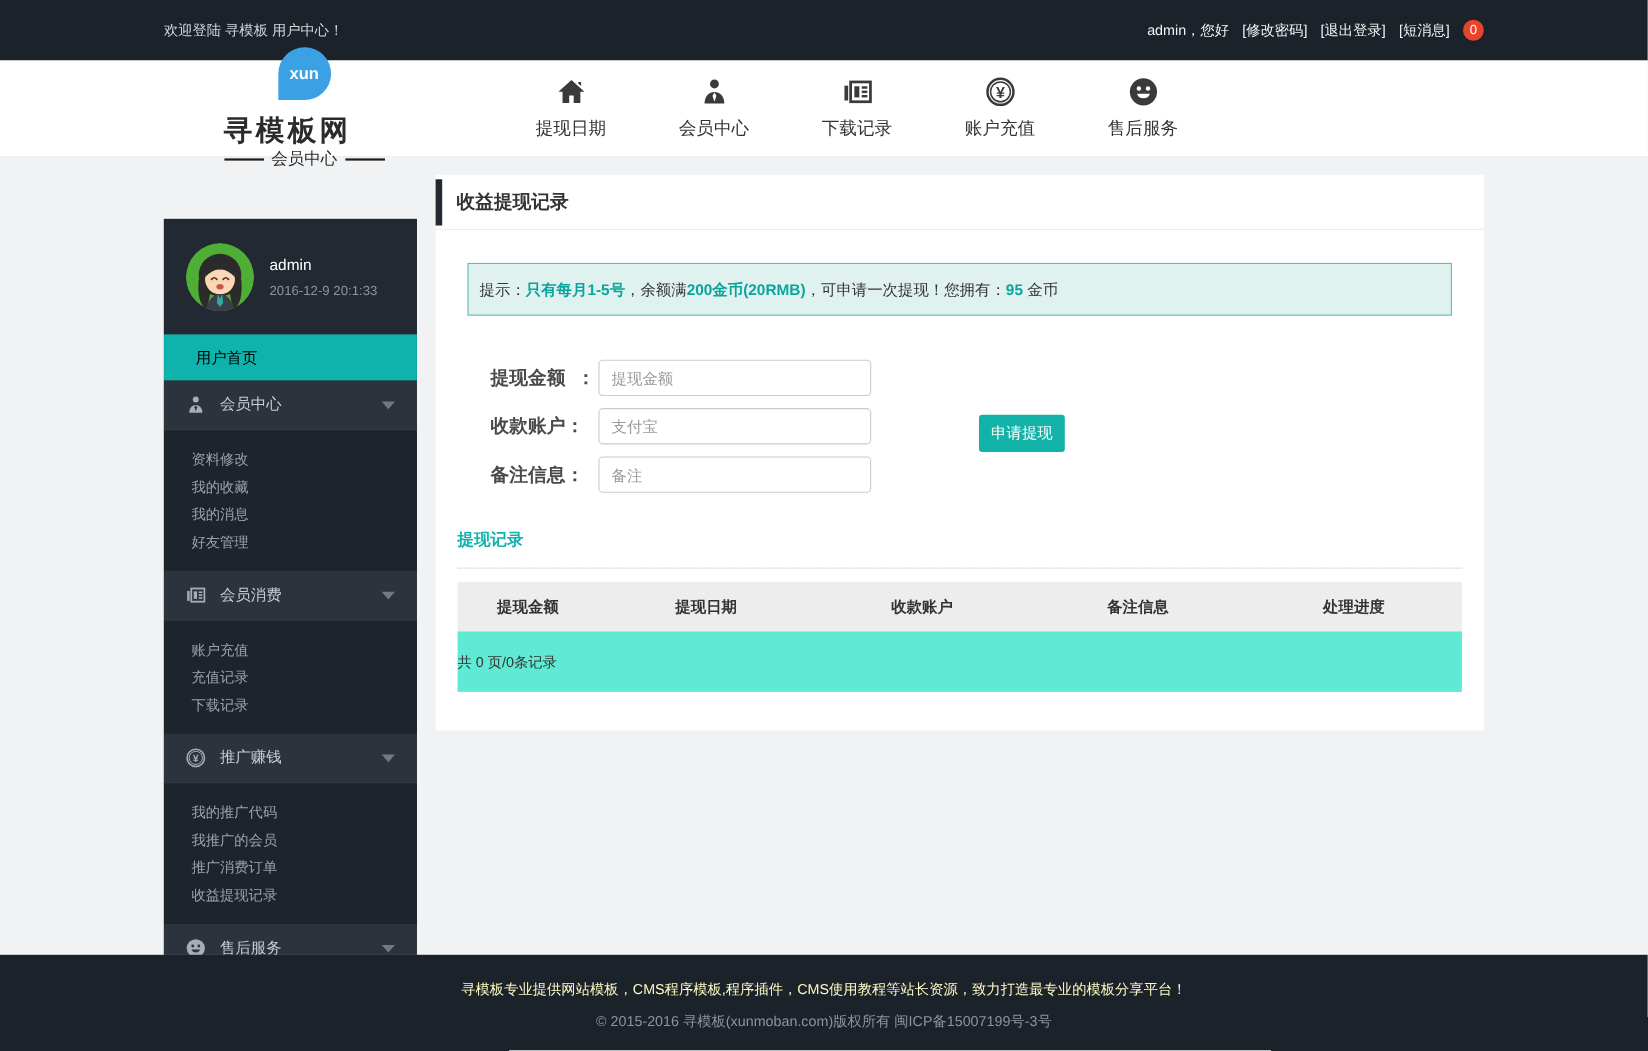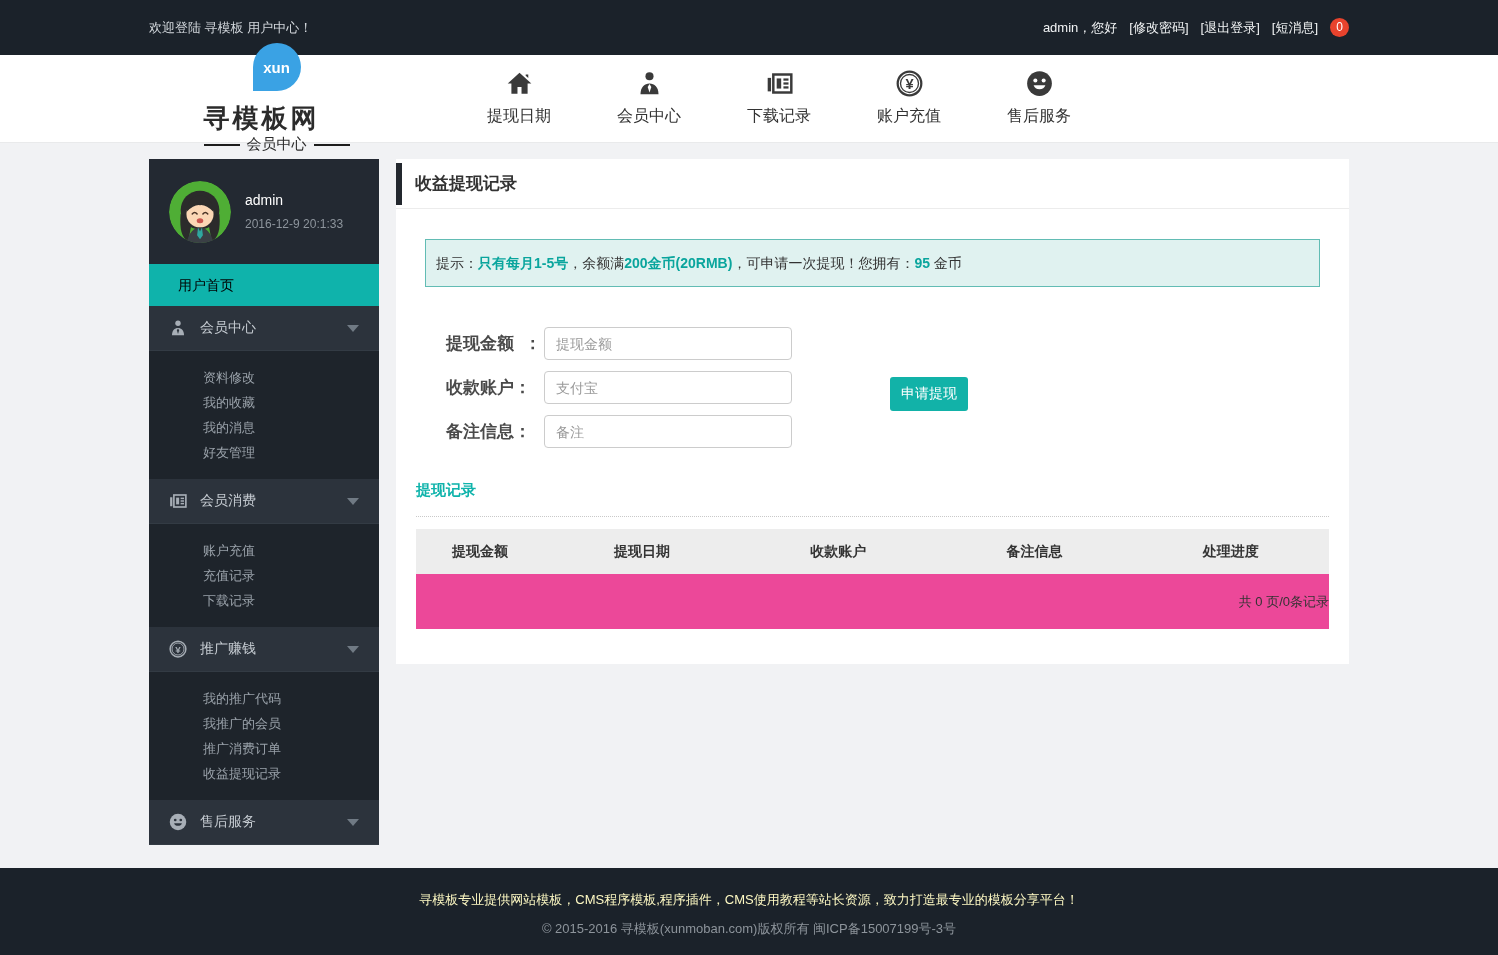--- a/index.html
+++ b/index.html
@@ -32,52 +32,52 @@
   .nav-item { width:90px; text-align:center; color:#333; cursor:pointer; text-decoration:none; display:block; }
   .nav-icon { display:inline-block; height:28px; }
   .nav-icon svg { width:27px; height:27px; color:#3a3a3a; }
   .nav-label { display:block; font-size:16px; margin-top:5px; }
 
   
   .content { height:725px; overflow:hidden; }
   .content-inner { display:flex; gap:17px; align-items:flex-start; padding-top:16px; }
 
   
-  .sidebar { width:230px; flex:none; background:#262d35; }
+  .sidebar { width:230px; flex:none; background:#262d35;margin-top:40px; }
   .profile { height:105px; display:flex; align-items:center; padding-left:20px; gap:14px; background:#232932; }
   .avatar { width:62px; height:62px; border-radius:50%; overflow:hidden; flex:none; }
   .profile-name { color:#fff; font-size:14px; margin-bottom:9px; }
   .profile-time { color:#8d949c; font-size:12px; }
   .side-home { height:42px; line-height:42px; background:#0fb3ab; color:#000000; font-size:14px; padding-left:29px; cursor:pointer; }
   .side-section-header { height:45px; display:flex; align-items:center; background:#2c333c; color:#c6ccd2; font-size:14px; padding:0 20px; position:relative; border-bottom:1px solid #333b44; cursor:pointer; }
   .side-section-header .s-icon { width:18px; height:18px; margin-right:13px; color:#a7aeb6; flex:none; }
   .side-section-header .s-icon svg { width:18px; height:18px; display:block; }
   .chev { position:absolute; right:20px; top:19px; width:0; height:0; border-left:6px solid transparent; border-right:6px solid transparent; border-top:7px solid #707a84; }
   .submenu { background:#1e242b; padding:14px 0; }
-  .submenu-item { height:25px; line-height:25px; padding-left:54px; color:#9aa2aa; font-size:13px; cursor:pointer; }
+  .submenu-item { height:25px; line-height:25px; padding-left:25px; color:#9aa2aa; font-size:13px; cursor:pointer; }
 
   
   .panel { width:953px; background:#fff; }
   .panel-title-row { height:50px; border-bottom:1px solid #ececec; display:flex; align-items:center; }
   .title-bar { width:6px; height:42px; background:#23282e; margin-right:13px; flex:none; }
   .panel-title { font-size:17px; font-weight:bold; color:#333; margin:0; }
   .notice { margin:30px 29px 0; background:#e0f2f0; border:1px solid #62bcb4; height:48px; line-height:46px; padding-left:10px; font-size:14px; color:#333; }
   .notice .hl { color:#0aa59d; font-weight:bold; }
   .form-area { margin:40px 0 0 50px; position:relative; width:860px; }
   .form-row { display:flex; align-items:center; margin-bottom:11px; height:33px; }
   .form-label { width:98px; font-size:17px; font-weight:bold; color:#4a4a4a; flex:none;font-family:Liberation Mono, monospace; }
   .form-input { width:248px; height:33px; border:1px solid #ccc; border-radius:4px; padding:0 11px; font-size:14px; color:#333; outline:none; }
   .form-input::placeholder { color:#9a9a9a; }
   .submit-btn { position:absolute; left:444px; top:50px; width:78px; height:34px; background:#12b2a8; color:#fff; border:none; border-radius:3px; font-size:14px; cursor:pointer; }
   .records-heading { margin:33px 20px 0; color:#0fb3ab; font-size:15px; font-weight:bold; padding-bottom:16px; border-bottom:1px dotted #c9c9c9; }
   .rtable { margin:12px 20px 35px; }
   .rtable-header { display:flex; background:#ededed; height:45px; align-items:center; }
   .rtable-header .cell { text-align:center; font-weight:bold; font-size:14px; color:#333; }
   .c1 { width:14%; } .c2,.c3,.c4 { width:21.5%; } .c5 { width:21.5%; }
-  .rtable-empty { height:55px; line-height:55px; text-align:right; background:#ec4899; font-size:13px; color:#333; }
+  .rtable-empty { height:55px; line-height:55px; text-align:left; background:#5eead4; font-size:13px; color:#333; }
 
   
   .footer { height:87px; background:#1b222a; text-align:center; }
   .footer-line1 { color:#fef9c3; font-size:13px; padding-top:23px; }
   .footer-line2 { color:#8d949b; font-size:13px; margin-top:11px; }
 </style>
 </head>
 <body>
 
 <div class="page">

